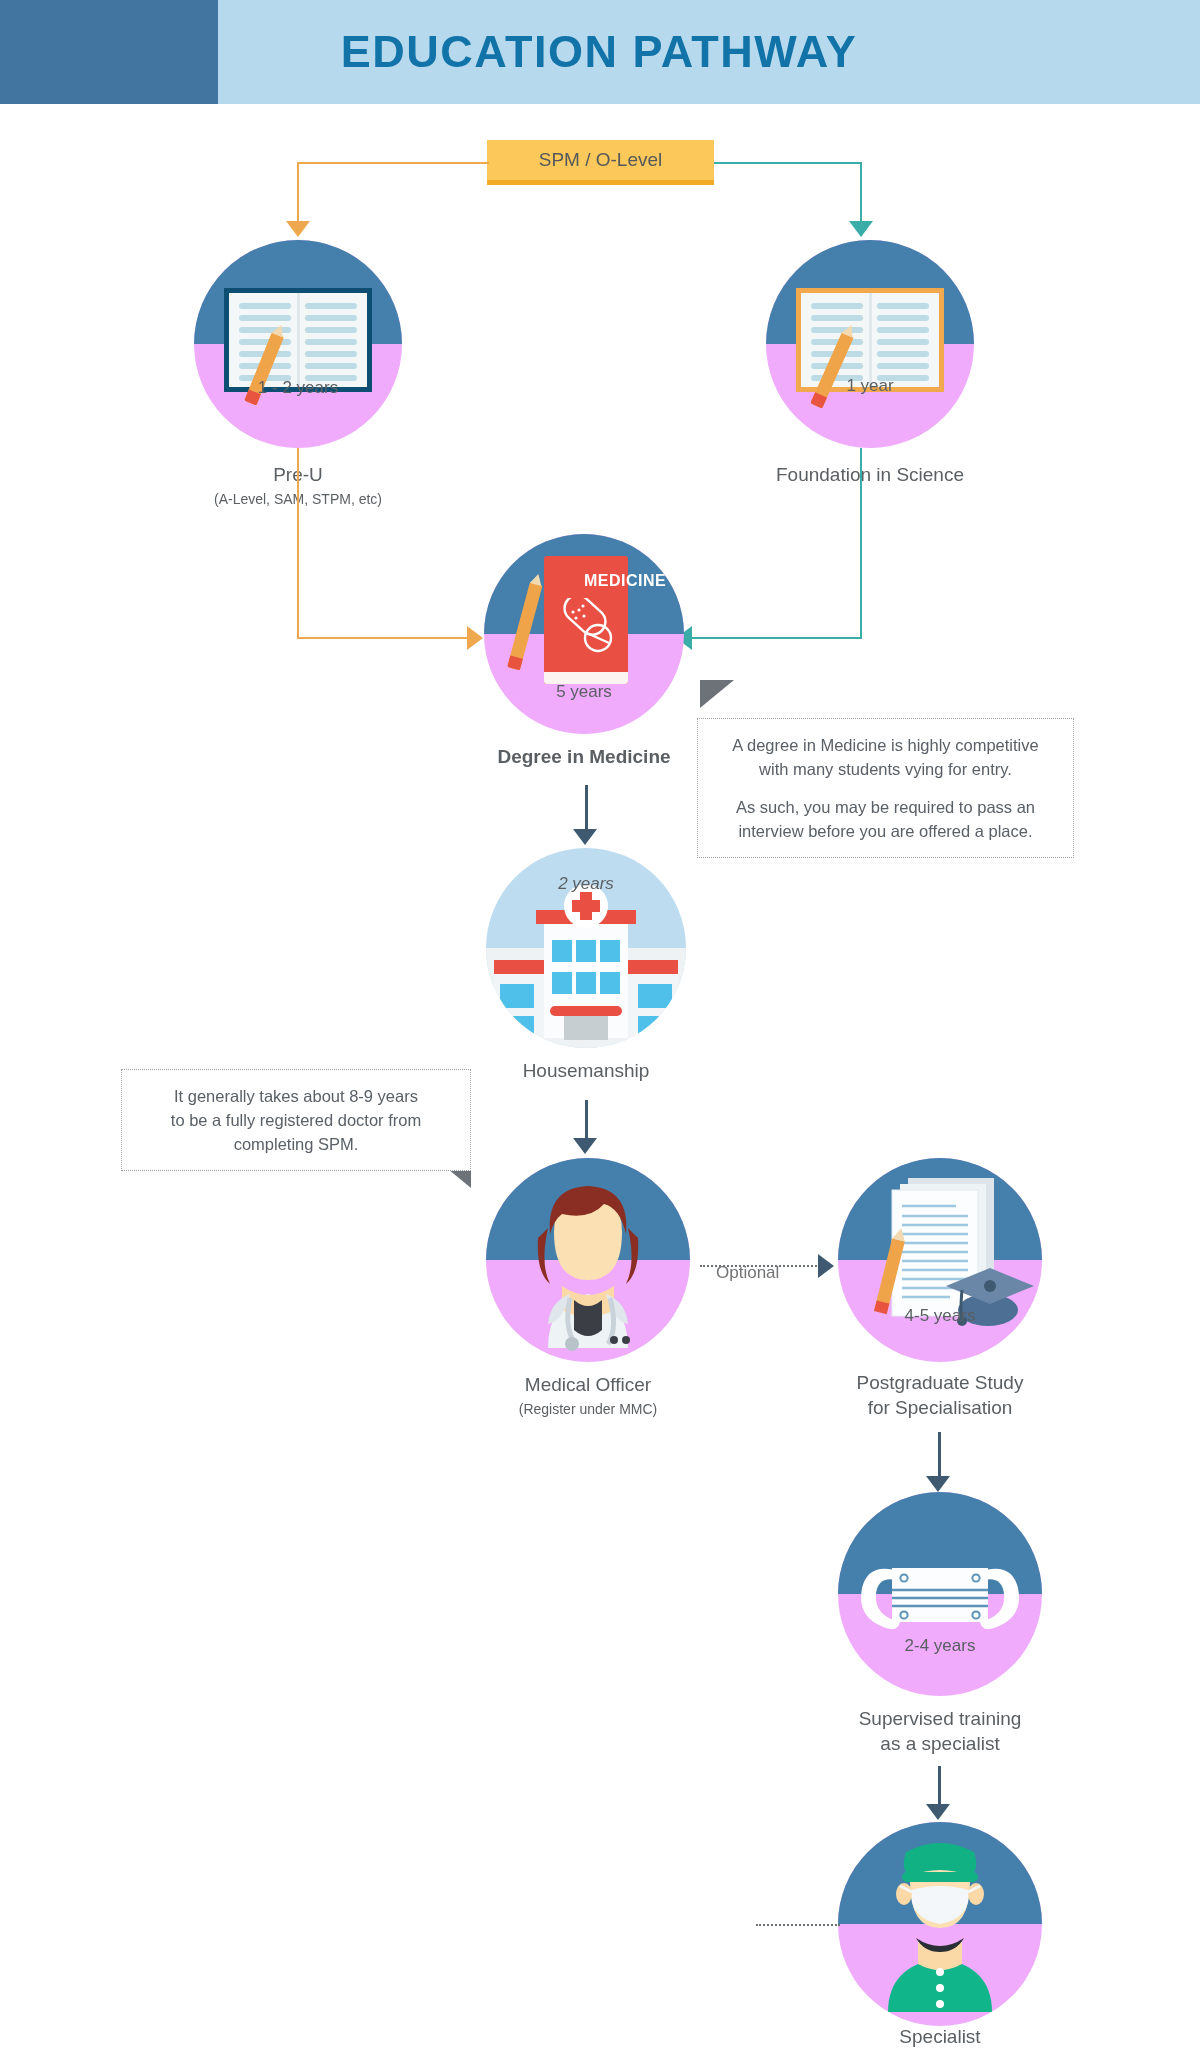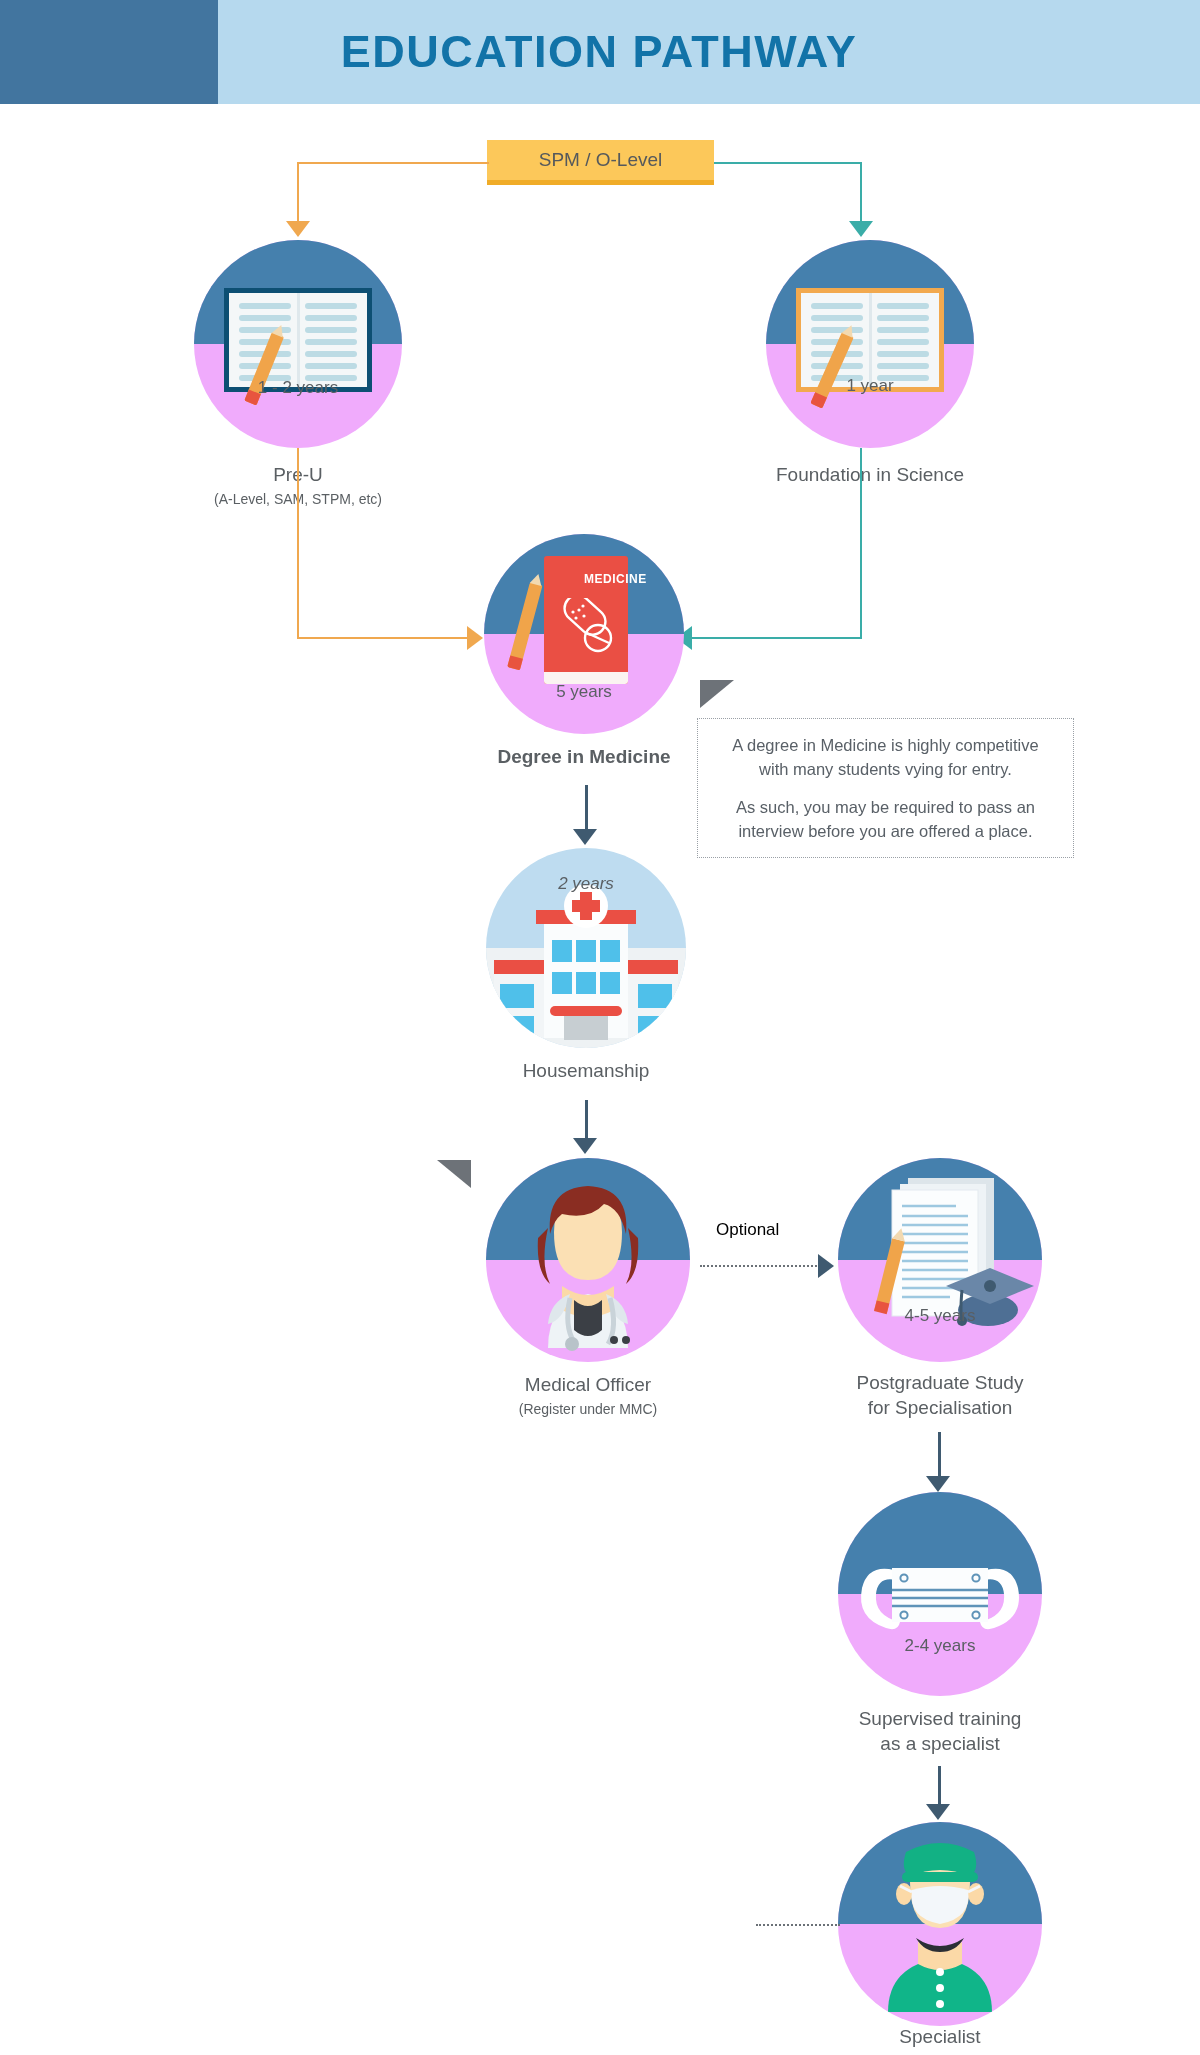--- a/index.html
+++ b/index.html
@@ -68,21 +68,21 @@
   
   .callout {
     position: absolute; border: 1px dotted #9aa0a6; background: #fff;
     color: #596067; font-size: 16.5px; line-height: 24px; text-align: center;
     padding: 14px 16px; z-index: 30;
   }
   .callout p + p { margin-top: 14px; }
   .tail { position: absolute; width: 0; height: 0; z-index: 29; }
 
   .opt-label {
-    position: absolute; color: #000000; font-size: 17px;
+    position: absolute; color: #737373; font-size: 17px; margin-top: 43px;
   }
 
   
   .book { position: absolute; z-index: 20; }
   .bk-page {
     position: absolute; top: 0; width: 50%; height: 100%;
     background: #f4f7f8;
   }
   .bk-line { position: absolute; height: 6px; background: #bcdbe4; border-radius: 3px; }
   .pencil { position: absolute; z-index: 25; }
@@ -195,21 +195,21 @@
 
   <div class="ln v" style="left:860px; top:448px; height:190px; border-color:#3aada8;"></div>
   <div class="ln h" style="left:690px; top:637px; width:172px; border-color:#3aada8;"></div>
   <div class="tri left" style="left:676px; top:626px; border-right:16px solid #3aada8;"></div>
 
   <div class="node">
     <div class="circ" style="position:absolute; left:484px; top:534px; width:200px; height:200px;">
       <div class="tophalf"></div>
 
       <div style="position:absolute; left:60px; top:22px; width:84px; height:128px; background:#ea4f44; border-radius:3px; z-index:20;">
-        <div style="position:absolute; left:0; top:16px; width:100%; text-align:center; color:#fff; font-size:12px; font-weight:bold; letter-spacing:0.5px;padding-left:40px;">MEDICINE</div>
+        <div style="position:absolute; left:0; top:16px; width:100%; text-align:center; color:#fff; font-size:16px; font-weight:bold; letter-spacing:0.5px;padding-left:40px;">MEDICINE</div>
 
         <svg width="70" height="58" style="position:absolute; left:8px; top:42px;" viewBox="0 0 70 58">
           <rect x="10" y="4" rx="13" ry="13" width="46" height="26" fill="none" stroke="#fff" stroke-width="2.4" transform="rotate(42 33 17)"></rect>
           <circle cx="46" cy="40" r="13" fill="none" stroke="#fff" stroke-width="2.4"></circle>
           <line x1="35" y1="35" x2="57" y2="45" stroke="#fff" stroke-width="2.4"></line>
           <circle cx="27" cy="12" r="1.6" fill="#fff"></circle>
             <circle cx="32" cy="18" r="1.6" fill="#fff"></circle>
           <circle cx="24" cy="20" r="1.6" fill="#fff"></circle>
             <circle cx="31" cy="8" r="1.6" fill="#fff"></circle>
           <circle cx="21" cy="14" r="1.6" fill="#fff"></circle>
@@ -265,20 +265,25 @@
         <rect x="94" y="44" width="12" height="28" fill="#ea4f44"></rect>
         <rect x="86" y="52" width="28" height="12" fill="#ea4f44"></rect>
       </svg>
       <div class="yrs" style="top:26px; z-index:40;">2 years</div>
     </div>
     <div class="caption" style="left:406px; top:1058px;">
       <span>Housemanship</span>
     </div>
   </div>
 
+  <div class="callout" style="left:121px; top:1069px; width:350px;">
+    <p><span>It generally takes about 8-9 years</span><br>
+       <span>to be a fully registered doctor from</span><br>
+       <span>completing SPM.</span></p>
+  </div>
   <div class="tail" style="left:437px; top:1160px; border-right:34px solid #6d7278; border-bottom:28px solid transparent;"></div>
 
   <div class="ln v" style="left:585px; top:1100px; height:42px; border-color:#3f5a70; border-left-width:3px;"></div>
   <div class="tri down" style="left:573px; top:1138px; border-top:16px solid #3f5a70;"></div>
 
   <div class="node">
     <div class="circ" style="position:absolute; left:486px; top:1158px; width:204px; height:204px;">
       <div class="tophalf"></div>
       <svg width="204" height="204" viewBox="0 0 204 204" style="position:absolute; left:0; top:0; z-index:20;">
         <path d="M62 190 q0-46 40-54 q40 8 40 54 z" fill="#eef3f6"></path>

